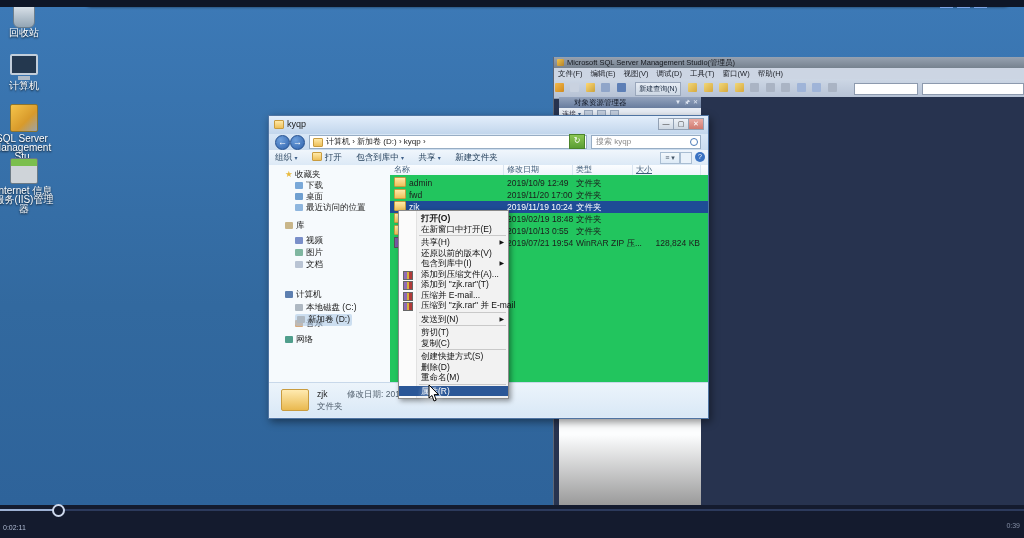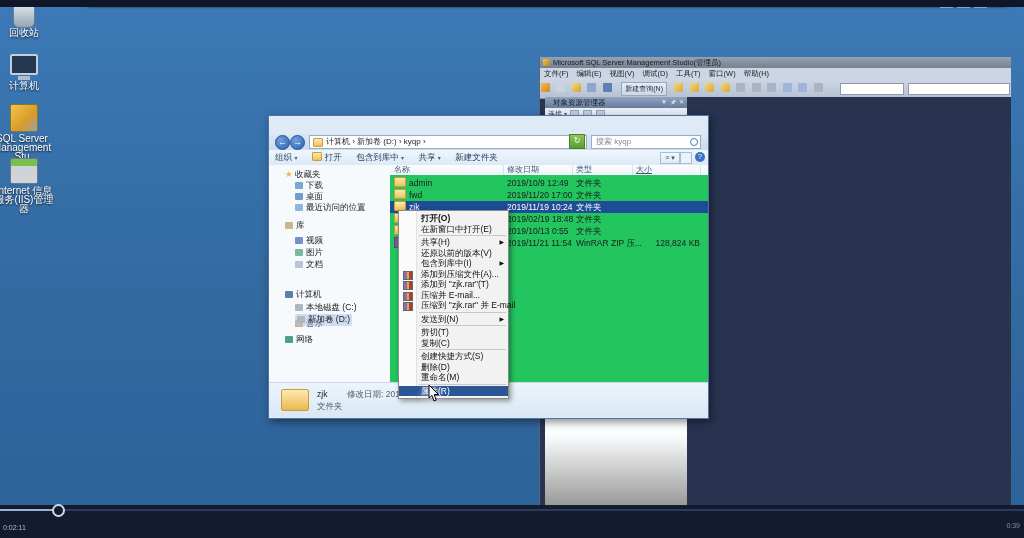--- a/index.html
+++ b/index.html
@@ -11,21 +11,21 @@
   .desktop{left:0;top:7px;width:1024px;height:498px;
            background:linear-gradient(180deg,#3c79b6,#32699f 60%,#2e639a);}
   .dt-icon-label{color:#fff;font-size:10px;text-align:center;
                  text-shadow:0 1px 2px rgba(0,0,0,.9);line-height:9px;}
   
   .rdpbar{left:85px;top:-9px;width:925px;height:16px;border-radius:0 0 6px 6px;
           background:linear-gradient(180deg,#2f67c9,#1b4fae);box-shadow:0 0 3px rgba(0,0,0,.6);}
   .rdp-text{left:400px;top:8px;width:160px;color:#cfe0f7;font-size:6px;letter-spacing:.5px;opacity:.85;}
   .rdp-btn{top:9px;width:11px;height:6px;background:#4a7cd6;border:1px solid #7ba3e4;}
   
-  .ssms{left:539px;top:57px;width:471px;height:448px;border-left:1px solid #5d6676;
+  .ssms{left:553px;top:57px;width:471px;height:448px;border-left:1px solid #5d6676;
         background:#27334f;}
   .ssms-title{left:0;top:0;width:471px;height:11px;
         background:linear-gradient(180deg,#97a2b1,#76828f);color:#16191f;font-size:7.5px;
         line-height:11px;white-space:nowrap;overflow:hidden;}
   .ssms-menu{left:0;top:11px;width:471px;height:11px;background:#ccd5e3;color:#1a1d24;
         font-size:7.5px;line-height:11px;}
   .ssms-menu span{margin:8px 4px;}
   .ssms-tools{left:0;top:22px;width:471px;height:19px;
         background:linear-gradient(180deg,#cdd7e5,#b5c1d4);border-bottom:1px solid #8e9bb0;}
   .tbtn{display:inline-block;width:9px;height:9px;margin:4px 1px 0 1px;border-radius:1px;vertical-align:top;}
@@ -156,36 +156,43 @@
     <span class="tbtn" style="background:#aab4c4;"></span>
     <span class="tbtn" style="background:#9fb4d8;"></span>
     <span class="tbtn" style="background:#9fb4d8;"></span>
     <span class="tbtn" style="background:#aab4c4;"></span>
     <div class="combo" style="left:300px;width:62px;"></div>
     <div class="combo" style="left:368px;width:100px;"></div>
   </div>
   <div class="abs" style="left:147px;top:40px;width:324px;height:408px;background:#27334f;"></div>
   <div class="abs oe-panel">
     <div class="abs oe-title">
-      <span style="margin-left:8px;text-align:right;">对象资源管理器</span>
+      <span style="margin-left:15px;text-align:right;">对象资源管理器</span>
       <span class="abs" style="right:20px;top:0;font-size:6px;color:#dfe6f2;">▼</span>
       <span class="abs" style="right:11px;top:0;font-size:6px;color:#dfe6f2;">🖈</span>
       <span class="abs" style="right:3px;top:0;font-size:6px;color:#dfe6f2;">✕</span>
     </div>
     <div class="abs oe-tools">
       <span style="margin-left:3px;"><span>连接</span> <span class="arrow">▾</span></span>
       <span class="oe-ico"></span>
       <span class="oe-ico"></span>
       <span class="oe-ico"></span>
     </div>
     <div class="abs oe-fade"></div>
   </div>
 </div>
 
 <div class="abs explorer">
+  <div class="abs exp-title">
+    <span class="mini fold" style="margin:4px 3px 0 5px;float:left;"></span>
+    <span class="exp-title-text" style="float:left;margin-top:3px;">kyqp</span>
+    <span class="abs winbtn" style="right:34px;top:2px;">—</span>
+    <span class="abs winbtn" style="right:19px;top:2px;">▢</span>
+    <span class="abs winbtn" style="right:4px;top:2px;background:linear-gradient(180deg,#eaaaa2,#cf7a70);color:#fff;">✕</span>
+  </div>
   <div class="abs addr-row">
     <span class="abs navball" style="left:6px;top:1px;">←</span>
     <span class="abs navball" style="left:21px;top:1px;">→</span>
     <div class="abs addr-field">
       <span class="mini fold" style="margin:2px 3px 0 3px;float:left;"></span>
       <span>计算机 › 新加卷 (D:) › kyqp ›</span>
       <span class="abs" style="right:3px;top:0;font-size:6px;color:#4a6a90;">▾</span>
     </div>
     <div class="abs go-btn">↻</div>
     <div class="abs search-box">
@@ -252,21 +259,21 @@
       <span class="cell-date">2019/02/19 18:48</span>
         <span class="cell-type">文件夹</span>
     </div>
     <div class="frow" style="top:50px;">
       <span class="cell-name"><span class="fico"></span><span>脚本</span></span>
       <span class="cell-date">2019/10/13 0:55</span>
         <span class="cell-type">文件夹</span>
     </div>
     <div class="frow" style="top:62px;">
       <span class="cell-name"><span class="zipico"></span><span>zjk</span></span>
-      <span class="cell-date">2019/11/21 11:54</span>
+      <span class="cell-date">2019/07/21 19:54</span>
         <span class="cell-type">WinRAR ZIP 压...</span>
         <span class="cell-size">128,824 KB</span>
     </div>
   </div>
 
   <div class="abs details">
     <div class="abs bigfold"></div>
     <span class="abs" style="left:48px;top:6px;">zjk</span>
     <span class="abs" style="left:78px;top:6px;color:#52606e;">修改日期: 2019/11/19 10:24</span>
     <span class="abs" style="left:48px;top:18px;color:#52606e;">文件夹</span>

